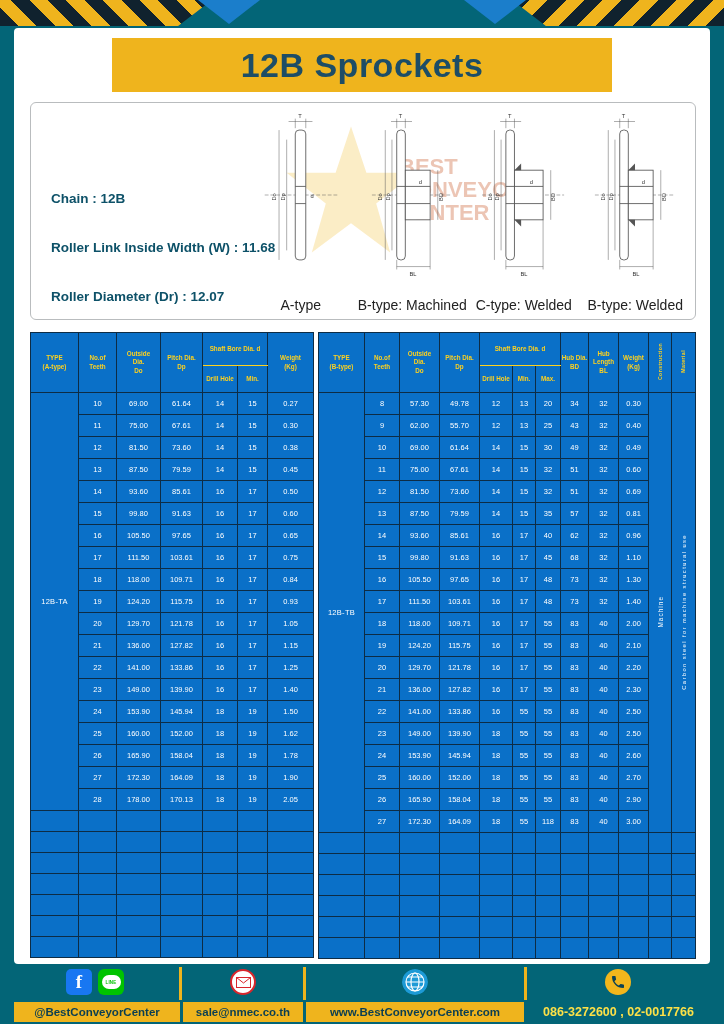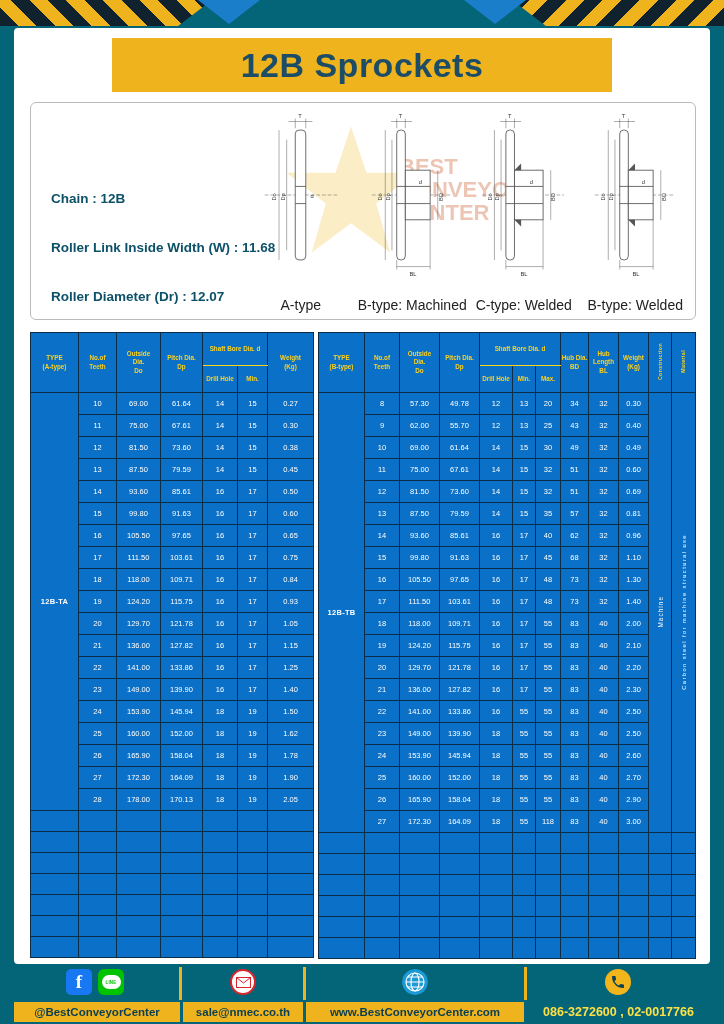--- a/index.html
+++ b/index.html
@@ -37,21 +37,21 @@
   .tbl td{border:1px solid #0d2c45;text-align:center;vertical-align:middle;color:#fff;padding:0;overflow:hidden;}
   .tbl-a{left:30px;width:283px;}
   .tbl-b{left:318px;width:377px;}
   .tbl thead td{color:#ffd21e;font-weight:bold;font-size:6.3px;line-height:1.3;}
   .tbl tr.h1 td{height:32px;}
   .tbl tr.h2 td{height:26px;}
   .hl{display:block;}
   td.shaft{border-bottom:1.5px solid #ffd21e;font-size:6.6px;}
   .tbl tbody td{font-size:7.5px;height:21px;}
   .tbl tbody tr.empty td{height:20px;}
-  td.type-cell{font-size:8.5px;font-weight:bold;letter-spacing:.3px;}
+  td.type-cell{font-size:8.5px;font-weight:normal;letter-spacing:.3px;}
   .vtext{writing-mode:vertical-rl;transform:rotate(180deg);display:inline-block;}
   thead .vtext{font-size:5.2px;letter-spacing:.4px;}
   td.construction .vtext{font-size:6.5px;letter-spacing:1px;}
   td.material .vtext{font-size:5.8px;letter-spacing:1.4px;}
   
   .footer{position:absolute;left:0;bottom:0;width:724px;height:60px;}
   .fdiv{position:absolute;top:3px;width:3px;height:33px;background:#efb41d;}
   .pill{position:absolute;top:38px;height:20px;background:#efb41d;color:#0a3e52;font-weight:bold;
         font-size:11.5px;display:flex;align-items:center;justify-content:center;white-space:nowrap;}
   .phone-label{position:absolute;top:38px;height:20px;color:#fde047;font-weight:bold;font-size:12.5px;

